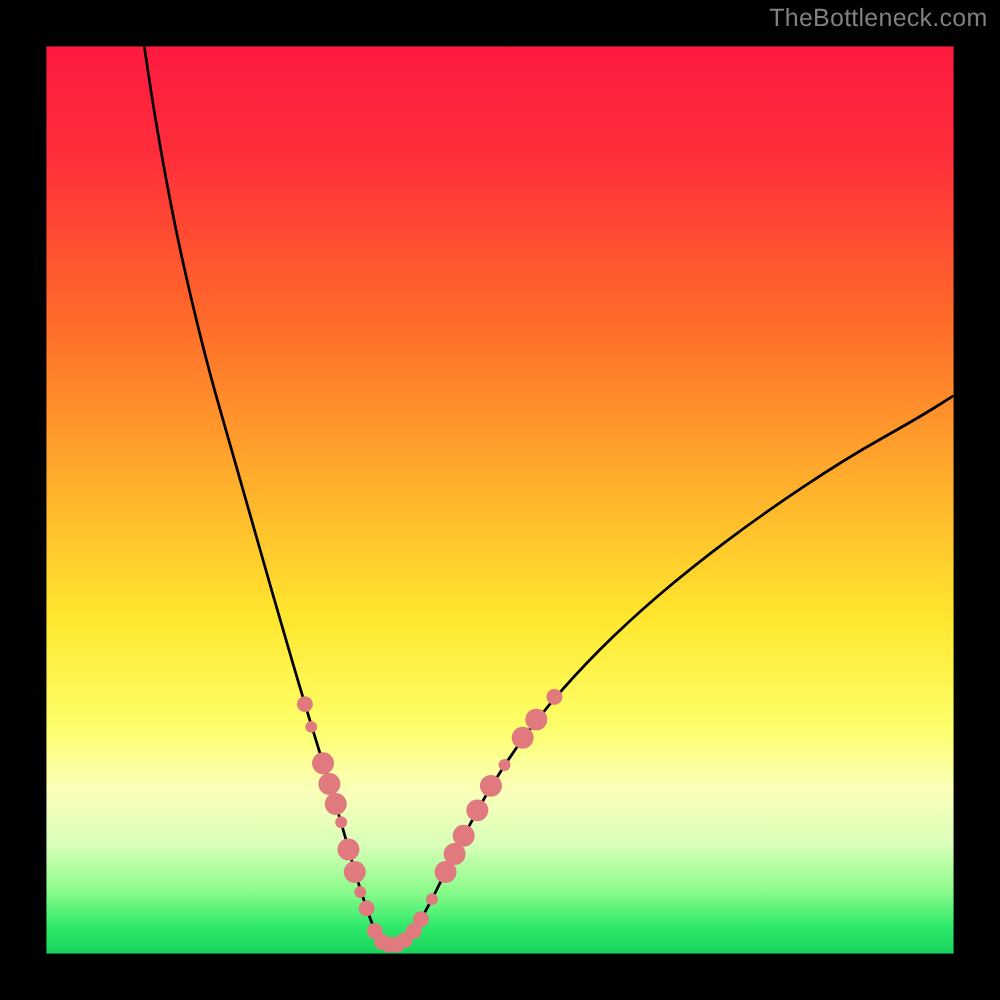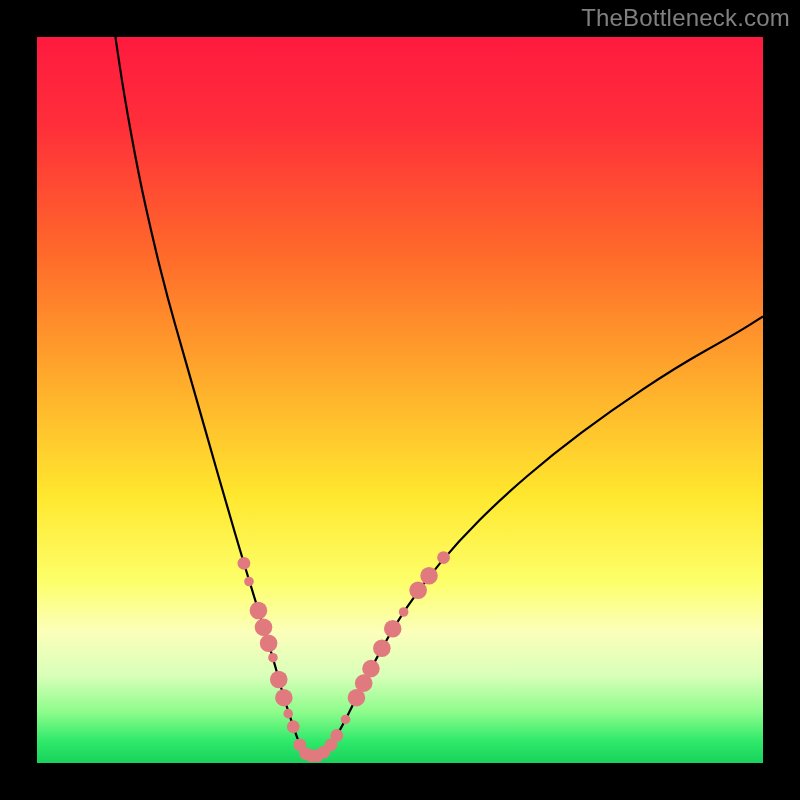--- a/index.html
+++ b/index.html
@@ -15,21 +15,21 @@
     position: relative;
     width: 800px;
     height: 800px;
     background: #000;
   }
   .watermark {
     position: absolute;
     top: 4px;
     right: 10px;
     color: #808080;
-    font-size: 24px;
+    font-size: 20px;
     font-weight: 500;
     letter-spacing: 0.2px;
     z-index: 10;
   }
   .plot-wrap {
     position: absolute;
     left: 37px;
     top: 37px;
     width: 726px;
     height: 726px;

